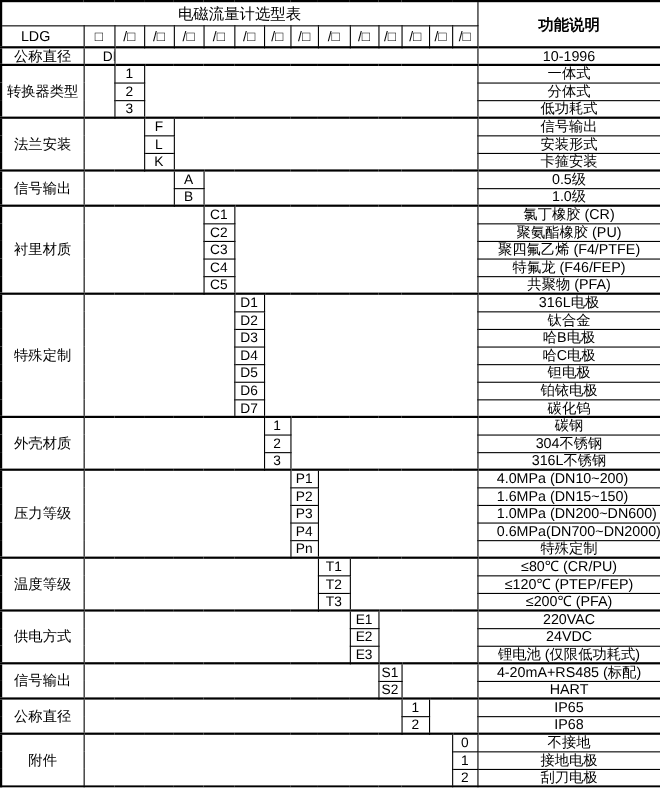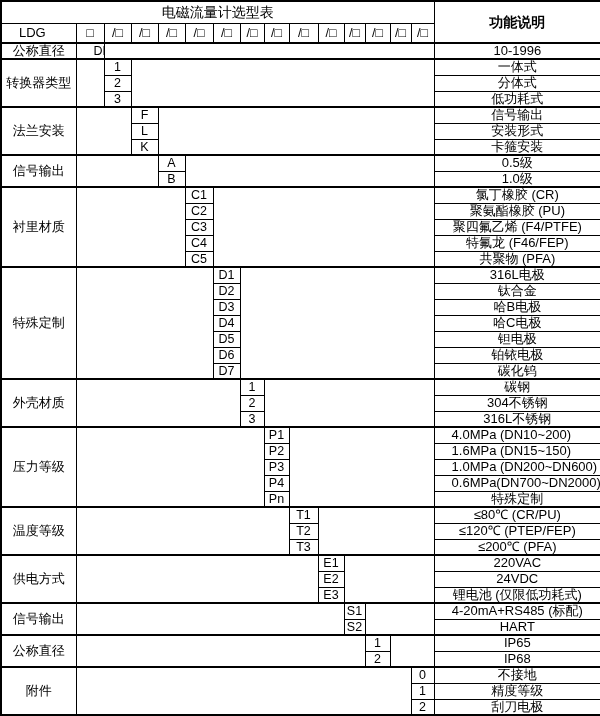--- a/index.html
+++ b/index.html
@@ -269,20 +269,20 @@
   </tr>
 
   <tr class="t2">
     <td rowspan="3">附件</td>
     <td rowspan="3" colspan="13"></td>
     <td class="code">0</td>
     <td>不接地</td>
   </tr>
   <tr>
     <td class="code">1</td>
-    <td>精度等级</td>
+    <td>接地电极</td>
   </tr>
   <tr>
     <td class="code">2</td>
     <td>刮刀电极</td>
   </tr>
 </tbody>
   </table>
 
 </body></html>

